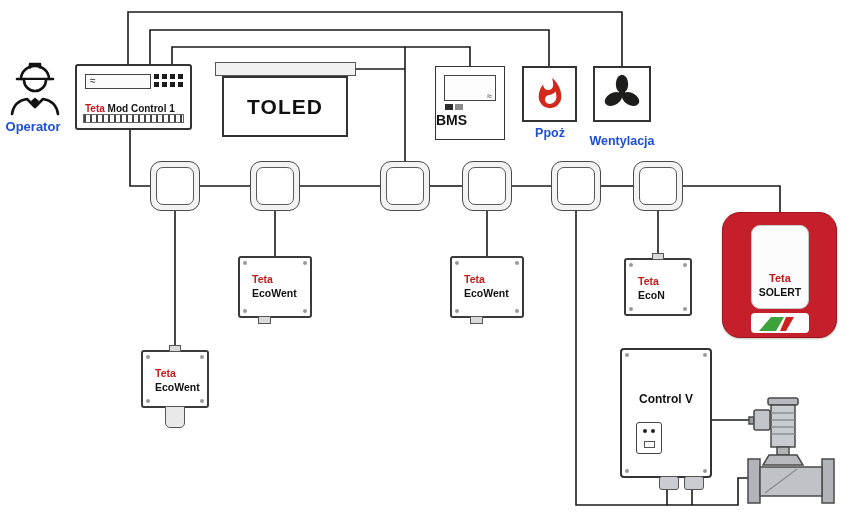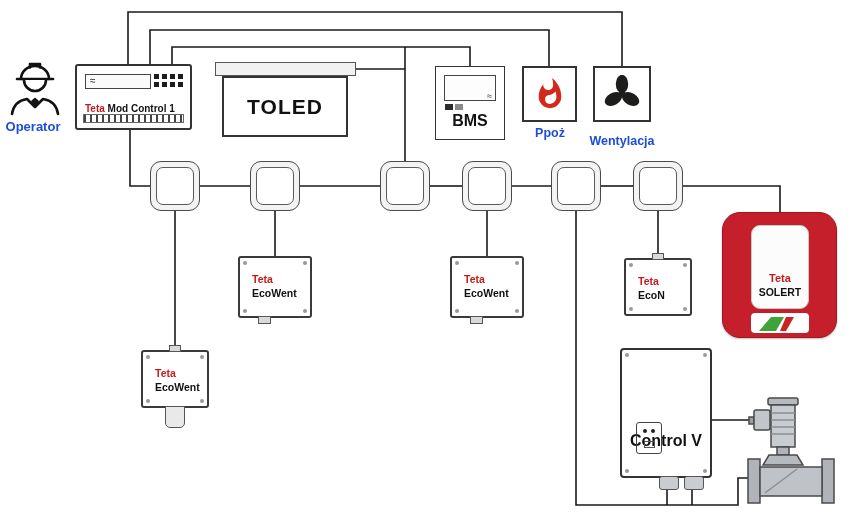--- a/index.html
+++ b/index.html
@@ -36,21 +36,21 @@
   .toled-bar{left:215px;top:62px;width:141px;height:14px;background:#f1f1f1;border:1.5px solid #555;}
   .toled-box{left:222px;top:76px;width:126px;height:61px;display:flex;align-items:center;justify-content:center;font-size:21px;font-weight:700;letter-spacing:1px;}
 
   
   .bms{left:435px;top:66px;width:70px;height:74px;border-width:1.8px;}
   .bms-screen{position:relative;margin:8px auto 0;width:52px;height:26px;border:1.5px solid #444;background:#fdfdfd;}
   .bms-screen .wave{position:absolute;right:3px;bottom:-1px;font-size:9px;color:#333;}
   .bms-switch{margin:3px 0 0 9px;display:flex;gap:2px;}
   .bms-switch i{display:block;width:8px;height:6px;background:#2c2c2c;}
   .bms-switch i:last-child{background:#8a8a8a;}
-  .bms-label{text-align:center;font-weight:700;font-size:16px;margin-top:2px;}
+  .bms-label{text-align:left;font-weight:700;font-size:14px;margin-top:2px;}
 
   
   .ppoz-box{left:522px;top:66px;width:55px;height:56px;display:flex;align-items:center;justify-content:center;}
   .went-box{left:593px;top:66px;width:58px;height:56px;display:flex;align-items:center;justify-content:center;}
   .ppoz-label{left:514px;top:126px;width:72px;}
   .went-label{left:580px;top:134px;width:84px;}
   .flame path{fill:var(--flame-red);}
   .fan{fill:#1d1d1b;}
 
   
@@ -75,21 +75,21 @@
   .solert{left:722px;top:212px;width:115px;height:126px;background:var(--solert-red);border:1px solid #9d1620;border-radius:18px;box-shadow:0 1px 2px rgba(0,0,0,.25);}
   .solert-panel{position:absolute;left:28px;top:12px;width:58px;height:84px;background:#fcfcfc;border:1px solid #c9c9c9;border-radius:9px;display:flex;flex-direction:column;align-items:center;justify-content:flex-end;padding-bottom:10px;gap:2px;}
   .solert-name{font-weight:700;font-size:10.5px;color:#111;}
   .solert-panel .brand{font-size:11px;}
   .solert-light{position:absolute;left:28px;top:100px;width:58px;height:20px;background:#fff;border-radius:4px;overflow:hidden;}
   .ind-g{fill:var(--indicator-green);}
   .ind-r{fill:var(--indicator-red);}
 
   
   .control-v{left:620px;top:348px;width:92px;height:130px;border-radius:4px;}
-  .cv-label{margin-top:82px;text-align:center;font-weight:700;font-size:16px;}
+  .cv-label{margin-top:42px;text-align:center;font-weight:700;font-size:12px;}
   .cv-panel{position:absolute;left:14px;bottom:22px;width:26px;height:32px;border:1.5px solid #444;border-radius:3px;}
   .cv-panel .led{position:absolute;left:6px;top:6px;width:4px;height:4px;border-radius:50%;background:#222;}
   .cv-panel .led2{left:14px;}
   .cv-panel .btn{position:absolute;left:7px;bottom:5px;width:11px;height:7px;border:1px solid #555;display:block;}
   .gland{position:absolute;bottom:-14px;width:20px;height:14px;background:#c9cdd1;border:1.5px solid #555;border-radius:3px;}
   .gland1{left:37px;}
   .gland2{left:62px;}
 
   
   .valve{left:735px;top:395px;}

